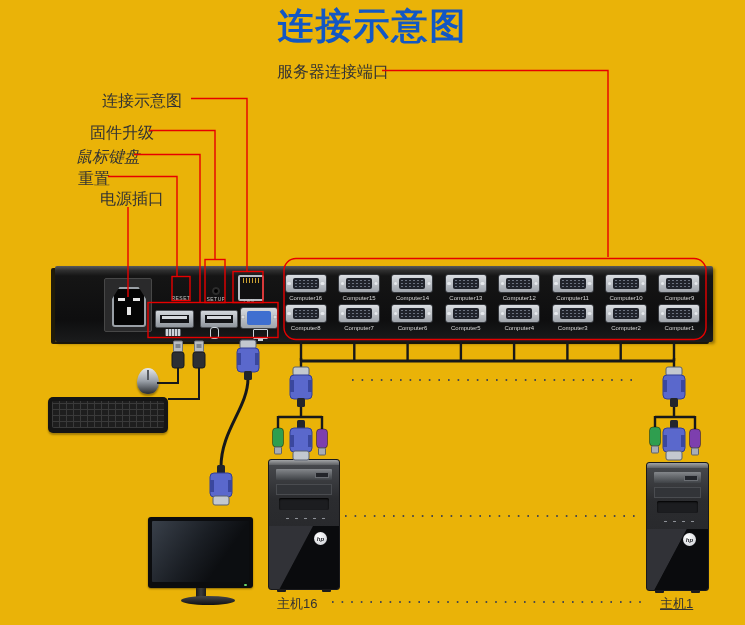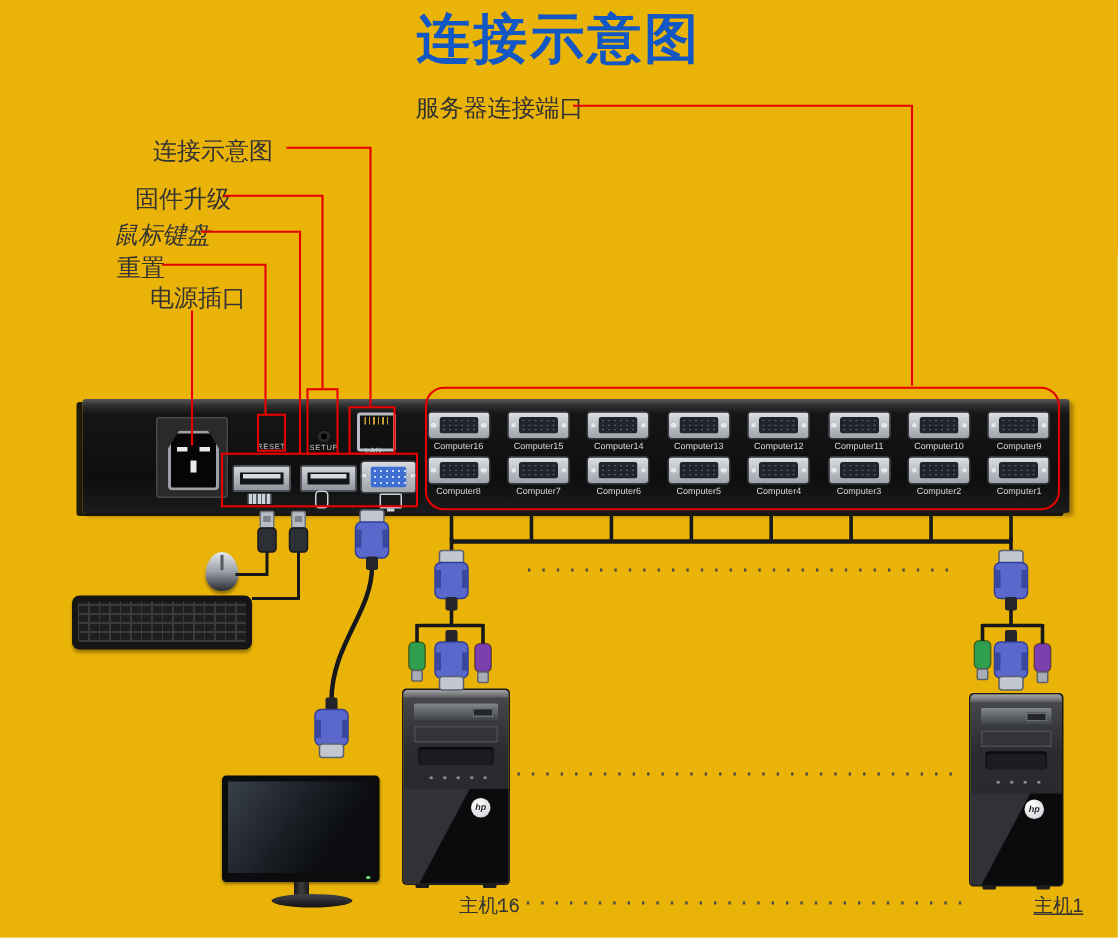--- a/index.html
+++ b/index.html
@@ -86,21 +86,21 @@
   .t-door{position:absolute;left:10px;right:10px;top:38px;height:12px;background:#1c1d20;border-radius:2px;box-shadow:inset 0 1px 2px #000;}
   .t-ctrl{position:absolute;left:14px;right:14px;top:55px;height:7px;
           background-image:radial-gradient(#8d9096 1px,transparent 1.3px);background-size:9px 7px;background-repeat:repeat-x;}
   .t-gloss{position:absolute;left:0;right:0;top:66px;bottom:0;border-radius:0 0 3px 3px;
            background:linear-gradient(118deg,#313237 0 42%,#0a0b0d 43%);}
   .hp-logo{position:absolute;right:12px;bottom:44px;width:13px;height:13px;border-radius:50%;
            background:radial-gradient(circle at 35% 30%,#ffffff,#c9ccd1);display:flex;align-items:center;justify-content:center;
            font-size:6px;font-style:italic;font-weight:bold;color:#26282c;}
   .t-foot{position:absolute;bottom:-3px;width:9px;height:3px;background:#1b1b1d;border-radius:1px;}
   .t-foot.fl{left:8px;} .t-foot.fr{right:8px;}
-  .host-label{position:absolute;font-size:13px;color:#333;white-space:nowrap;margin-left:29px;}
+  .host-label{position:absolute;font-size:13px;color:#333;white-space:nowrap;}
 
   svg.overlay{position:absolute;left:0;top:0;pointer-events:none;}
 </style>
 </head>
 <body>
 
 <div class="stage">
 
   <div class="title">连接示意图</div>
 

